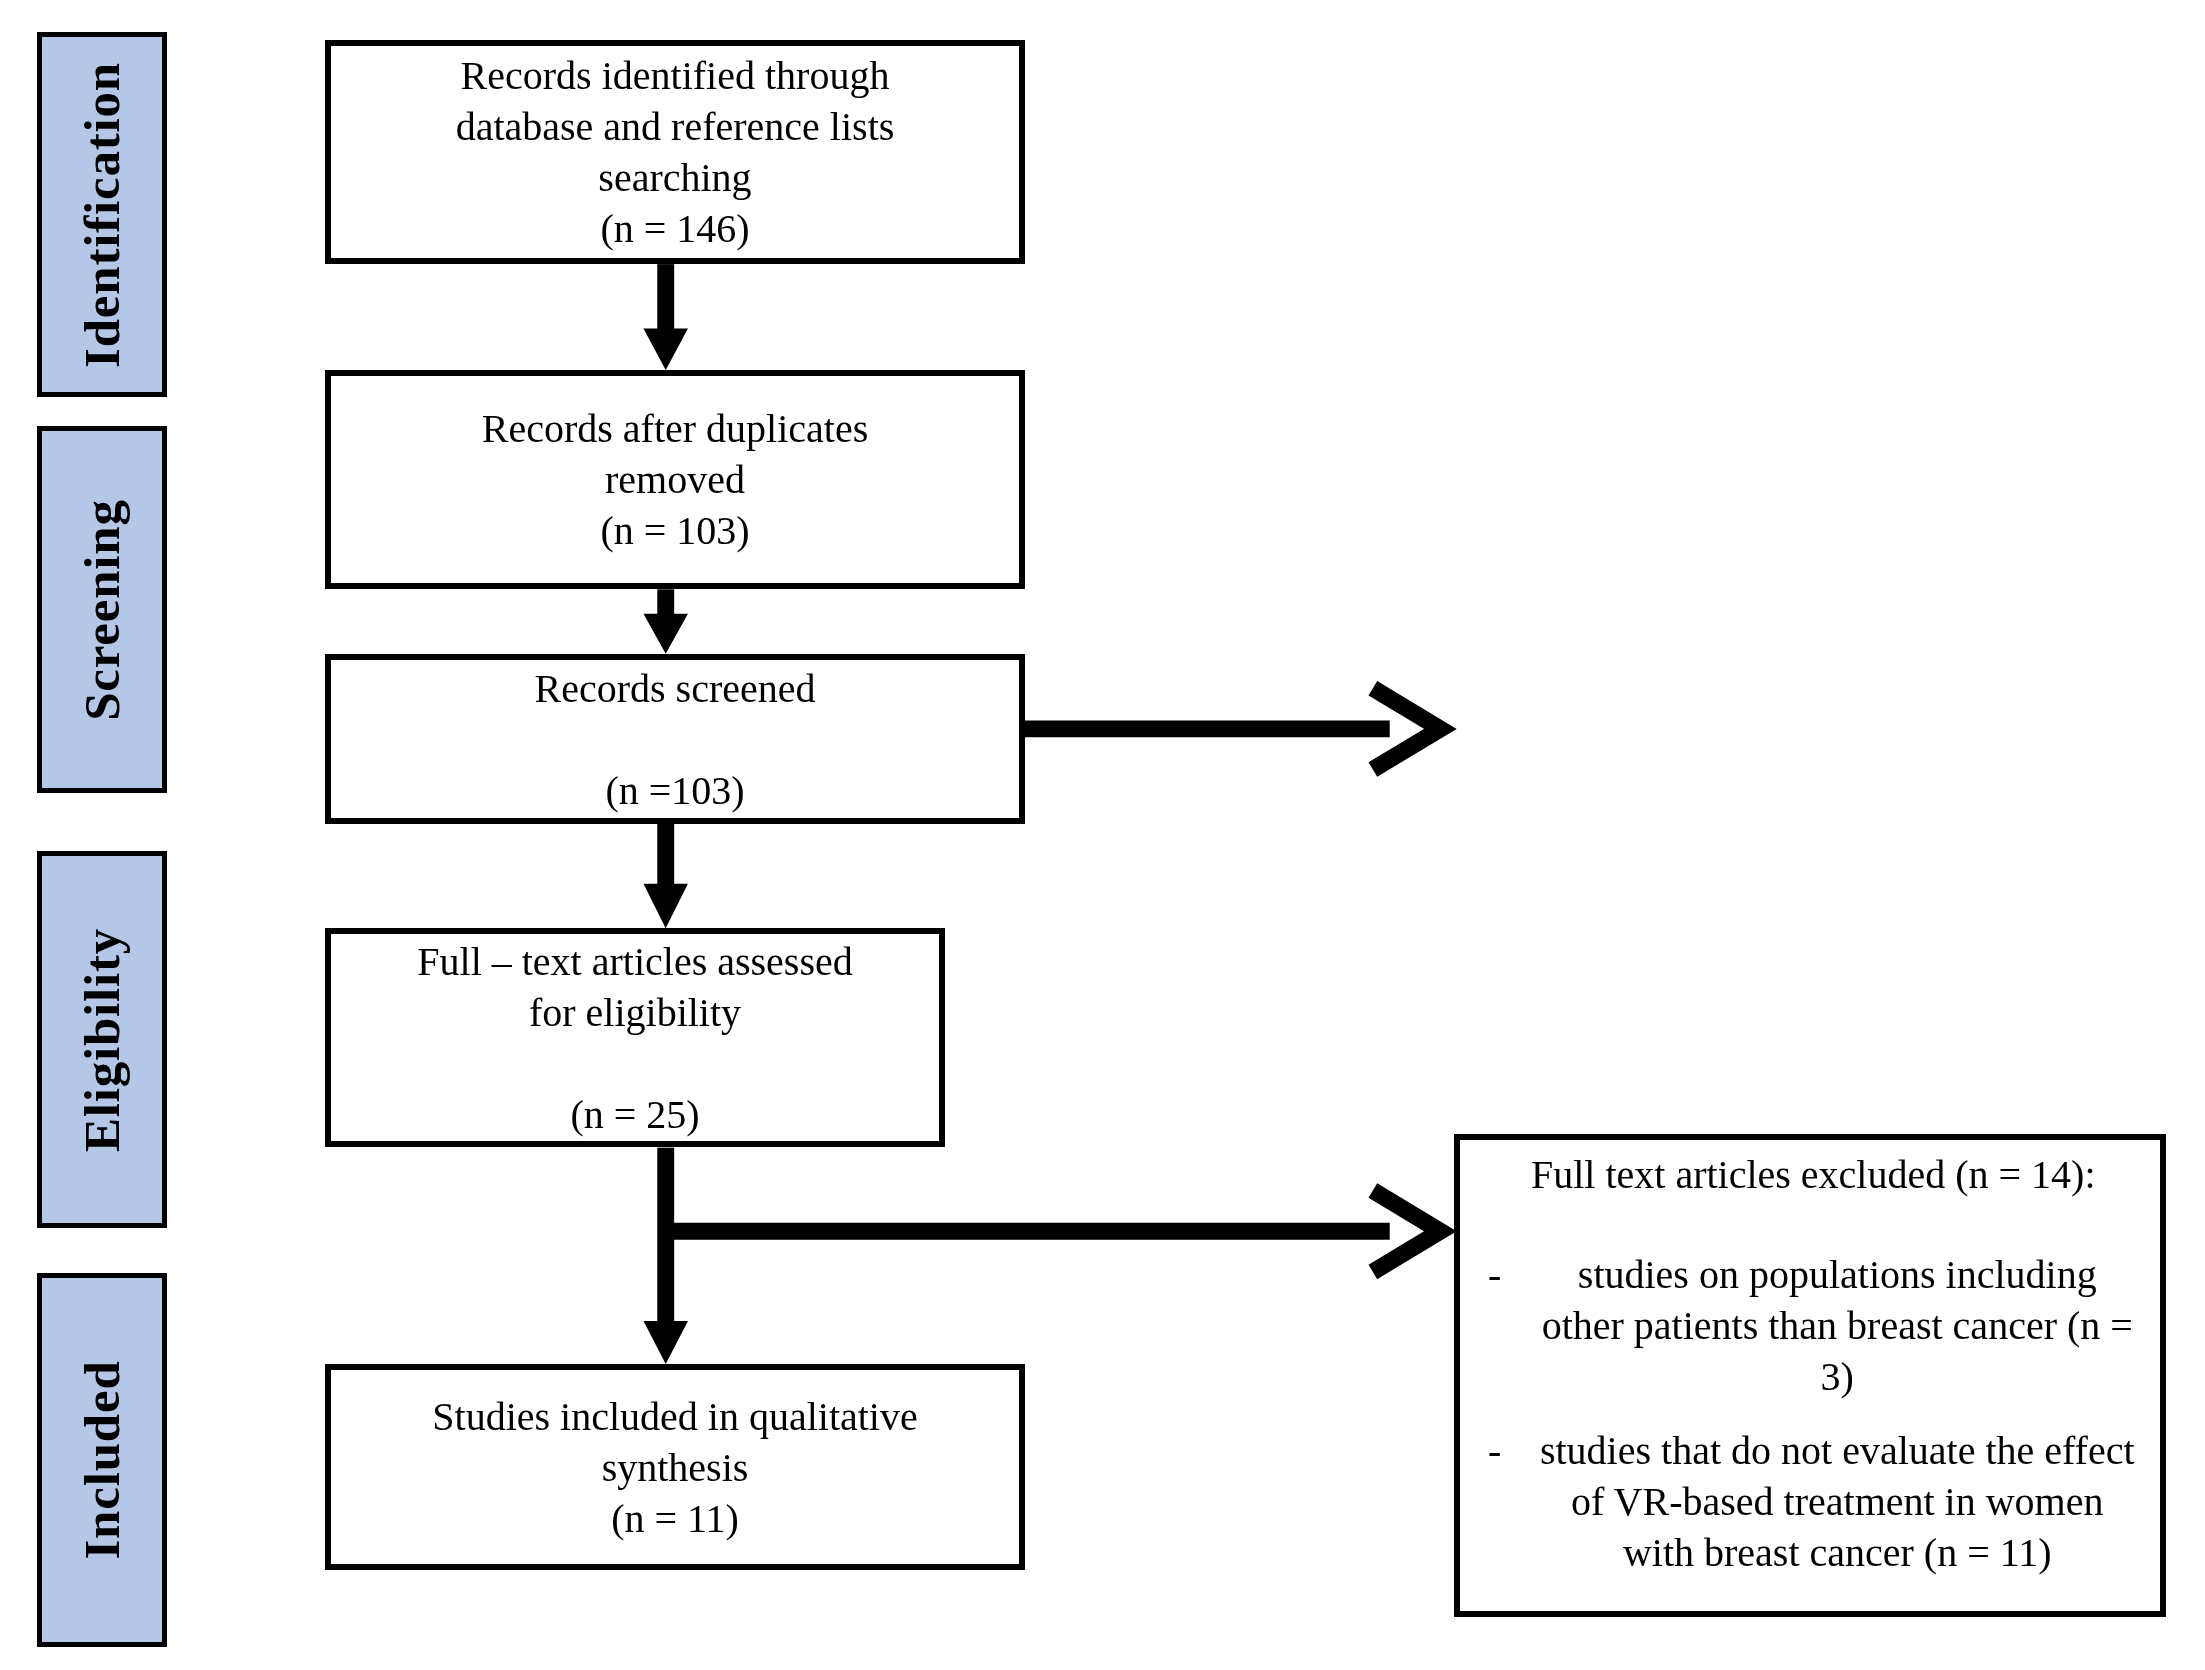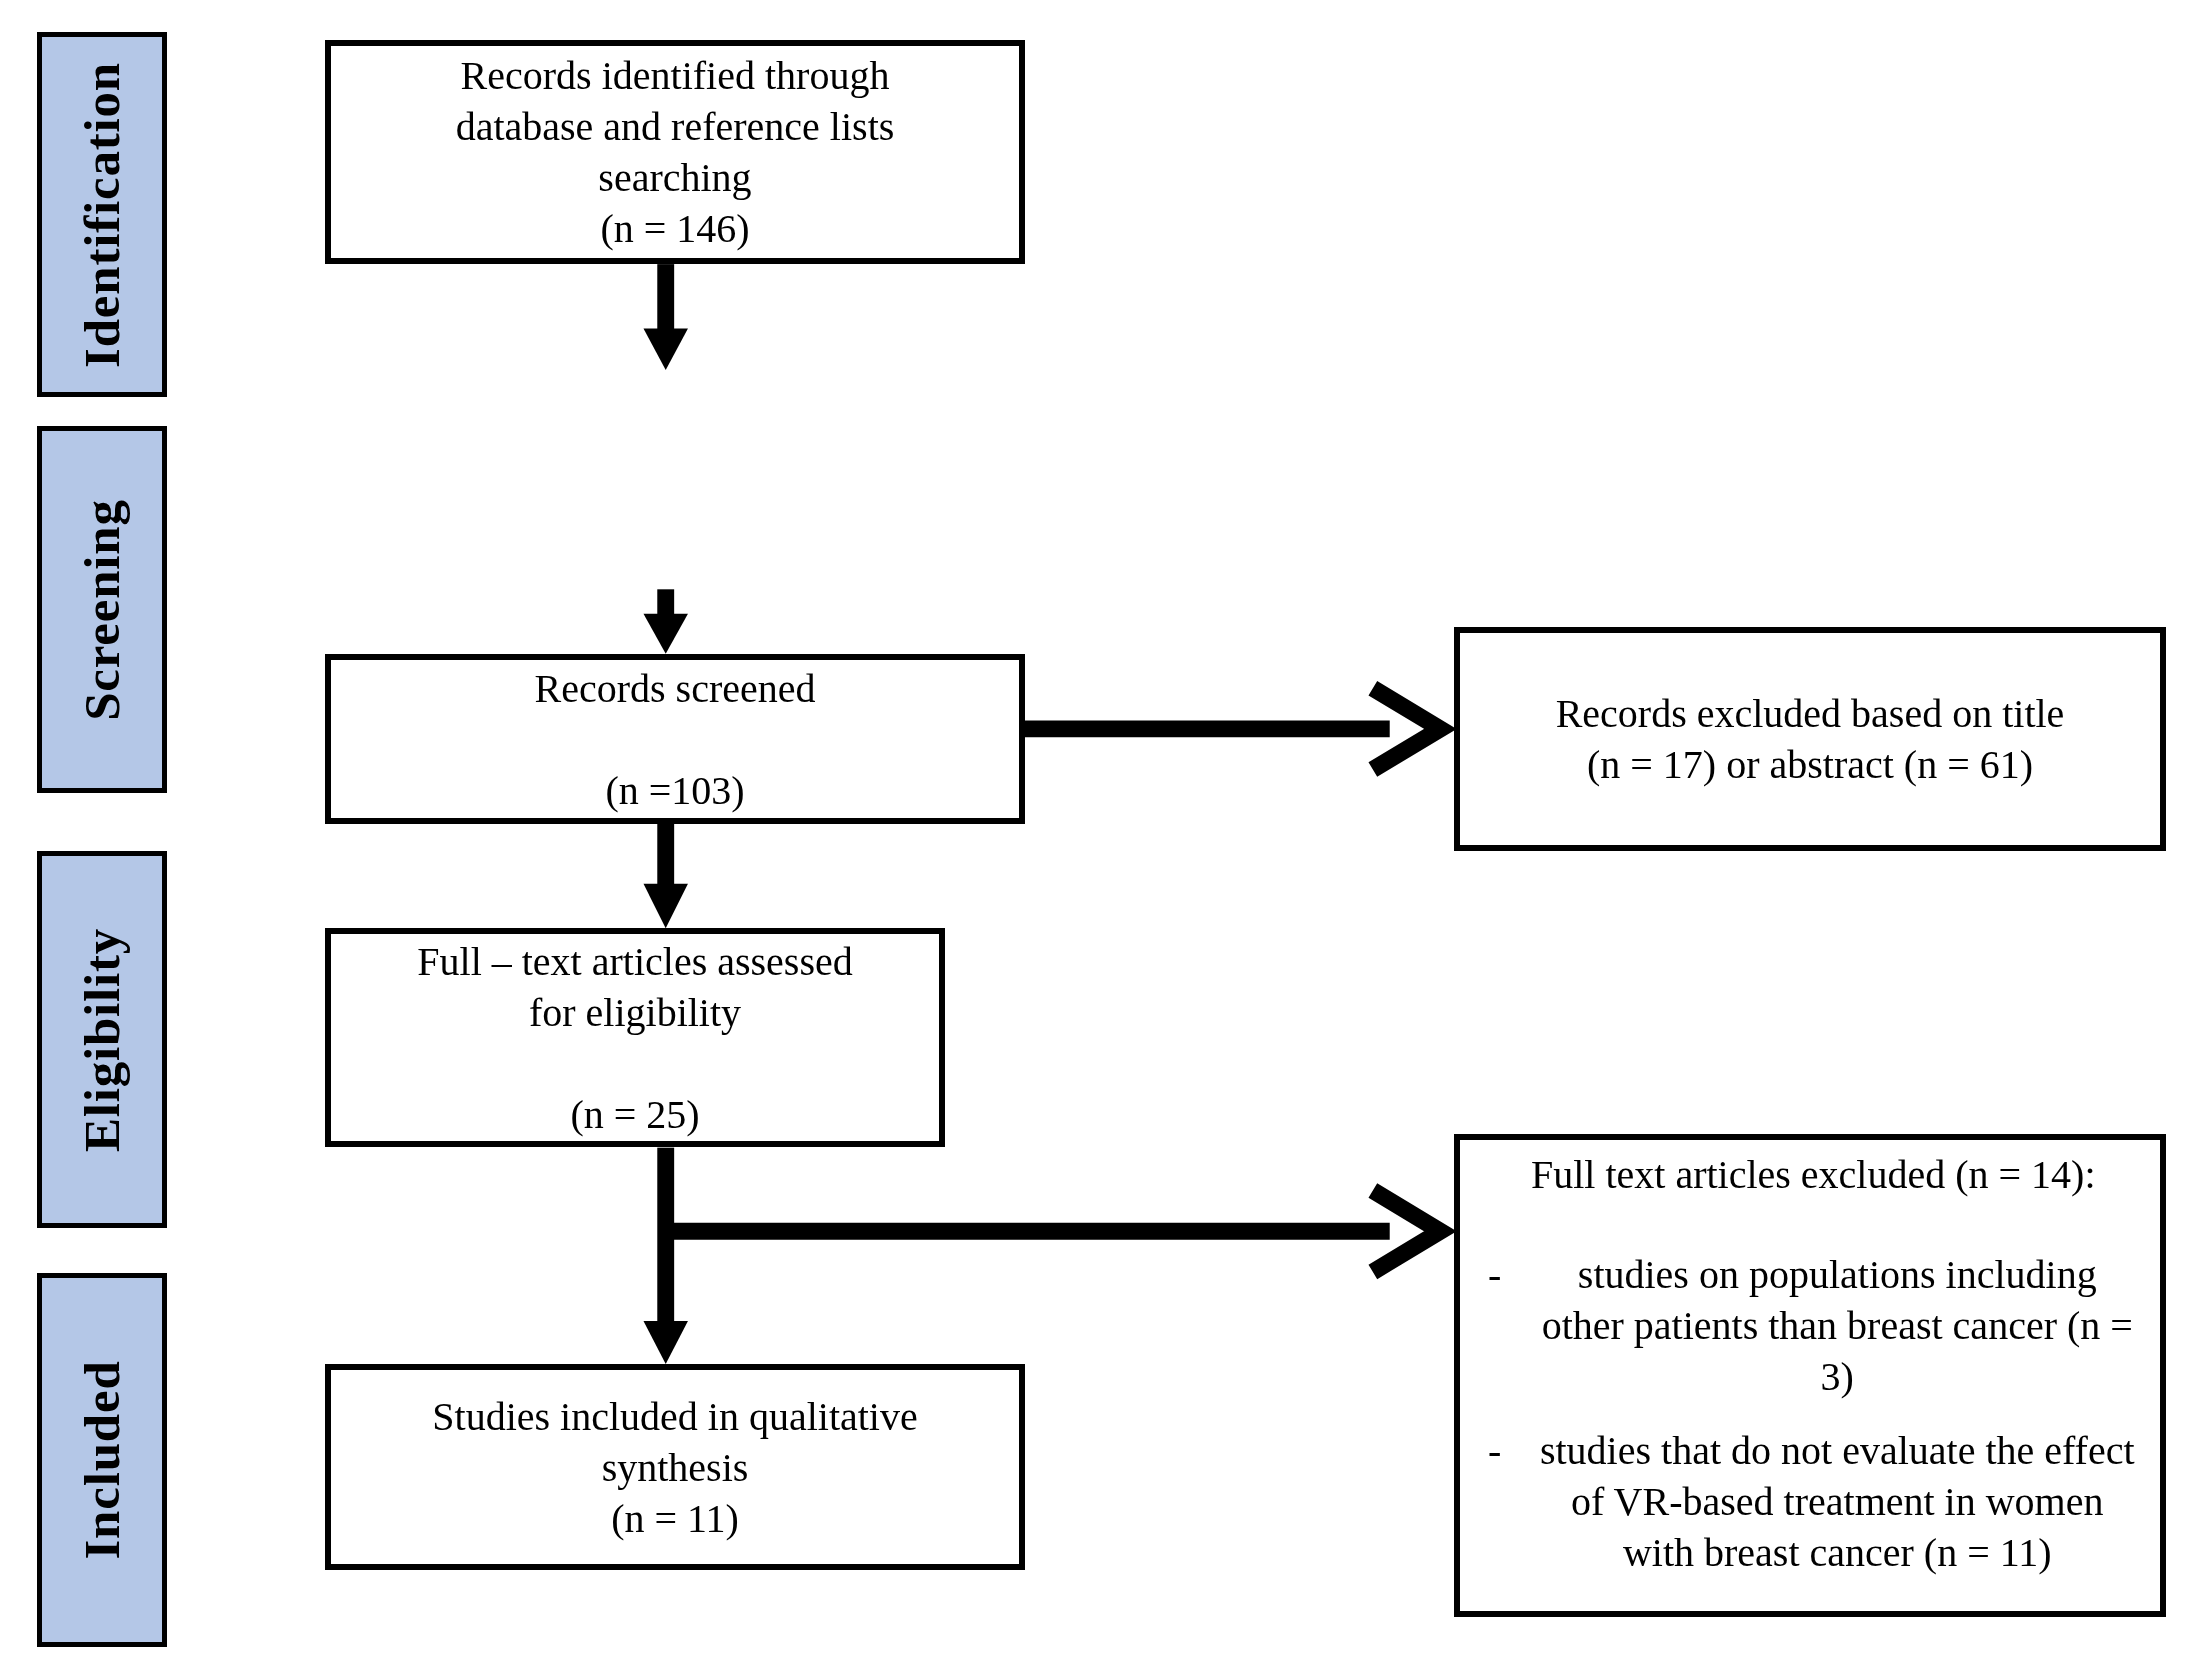--- a/index.html
+++ b/index.html
@@ -118,41 +118,42 @@
   <div class="stage stage-included">
     <span class="stage-label">Included</span>
   </div>
 
   <div class="box box-identified">
     <div class="box-text">Records identified through
 database and reference lists
 searching
 (n = 146)</div>
   </div>
+  <div class="box box-duplicates">
+    <div class="box-text">Records after duplicates
+removed
+(n = 103)</div>
+  </div>
   <div class="box box-screened">
     <div class="box-text">Records screened
 
 (n =103)</div>
   </div>
   <div class="box box-fulltext">
     <div class="box-text">Full – text articles assessed
 for eligibility
 
 (n = 25)</div>
   </div>
   <div class="box box-included">
     <div class="box-text">Studies included in qualitative
 synthesis
 (n = 11)</div>
   </div>
 
-  <div class="box box-excluded-title">
-    <div class="box-text">Records excluded based on title
-(n = 17) or abstract (n = 61)</div>
-  </div>
 
   <div class="box box-excluded-fulltext">
     <div class="ft-header">Full text articles excluded (n = 14):</div>
     <div class="ft-item">
       <span class="ft-marker">-</span>
       <span class="ft-text">studies on populations including other patients than breast cancer (n = 3)</span>
     </div>
     <div class="ft-item">
       <span class="ft-marker">-</span>
       <span class="ft-text">studies that do not evaluate the effect of VR-based treatment in women with breast cancer (n = 11)</span>

